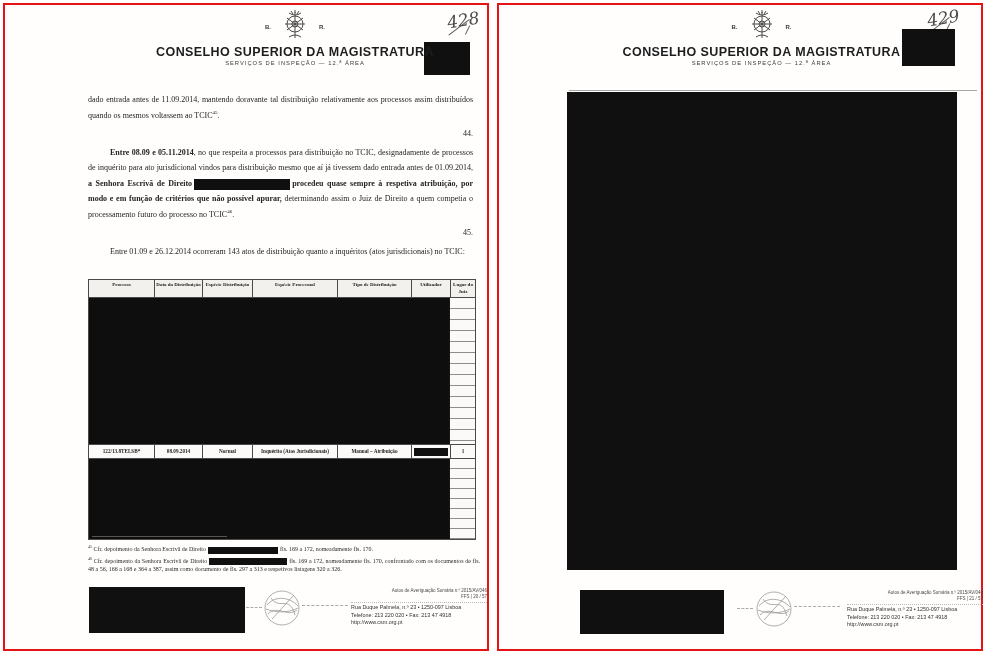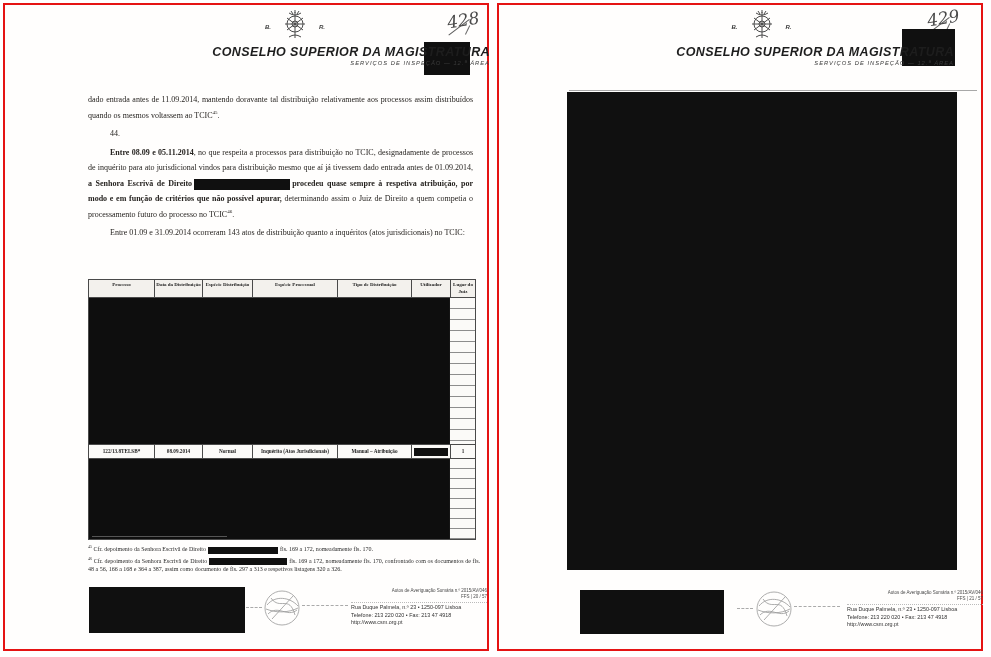--- a/index.html
+++ b/index.html
@@ -3,21 +3,21 @@
 <meta charset="utf-8">
 <style>
   html,body{margin:0;padding:0;background:#ffffff;width:991px;height:657px;overflow:hidden;}
   *{box-sizing:border-box;}
   .canvas{position:relative;width:991px;height:657px;background:#fff;font-family:"Liberation Serif",serif;color:#262320;}
   .page{position:absolute;top:3px;height:648px;width:486px;border:2px solid #e51313;background:#fffefd;}
   #page-left{left:3px;}
   #page-right{left:497px;}
 
   
-  .page-header{position:absolute;text-align:right;font-style:italic;}
+  .page-header{position:absolute;text-align:center;}
   #page-left .page-header{left:95px;top:6px;width:390px;}
   #page-right .page-header{left:70px;top:6px;width:385px;}
   .crest-row{display:flex;align-items:center;justify-content:center;gap:7px;height:32px;}
   .crest-letter{font-size:6px;font-weight:bold;color:#3a3a3a;font-family:"Liberation Sans",sans-serif;}
   .org-title{margin:2px 0 0;font-family:"Liberation Sans",sans-serif;font-weight:bold;font-size:12.5px;letter-spacing:.4px;color:#1d1d1d;}
   .org-subtitle{font-family:"Liberation Sans",sans-serif;font-size:5.8px;letter-spacing:1px;color:#3b3b3b;margin-top:1px;}
 
   
   .hw{position:absolute;font-family:"DejaVu Serif",serif;font-style:italic;font-size:17px;color:#4a4a4a;transform:rotate(-9deg);}
   #page-left .hw{left:442px;top:5px;}
@@ -25,21 +25,21 @@
   .hw .flourish{position:absolute;left:-2px;top:16px;width:26px;border-top:1.4px solid #5a5a5a;transform:rotate(-28deg);}
   .hw .flourish2{position:absolute;left:14px;top:20px;width:10px;border-top:1px solid #6a6a6a;transform:rotate(-55deg);}
 
   .redact{background:#101010;position:absolute;}
   #page-left .redact-header{left:419px;top:37px;width:46px;height:33px;}
   #page-right .redact-header{left:403px;top:24px;width:53px;height:37px;}
 
   
   .body-text{position:absolute;left:83px;top:87px;width:385px;font-size:8px;line-height:15.5px;text-align:justify;}
   .body-text p{margin:0 0 3px;}
-  .body-text .num{text-indent:22px;text-align:left;}
+  .body-text .num{text-indent:22px;text-align:right;}
   .body-text .indent{text-indent:22px;}
   .body-text sup{font-size:5px;line-height:0;}
   .redact-inline{display:inline-block;background:#101010;vertical-align:middle;}
   .body-redact{width:96px;height:11px;margin:0 2px -2px 2px;}
 
   
   .dist-table{position:absolute;left:83px;top:274px;width:388px;border:1px solid #4a4a4a;font-family:"Liberation Serif",serif;}
   .t-head,.t-row{display:grid;grid-template-columns:66px 48px 50px 85px 74px 39px 1fr;}
   .th{font-size:5px;font-weight:bold;text-align:center;border-right:1px solid #4a4a4a;border-bottom:1px solid #4a4a4a;padding:2px 1px;line-height:1.3;background:#f3f1ed;color:#222;}
   .th:last-child{border-right:none;}
@@ -117,21 +117,22 @@
         <span class="crest-letter">R.</span>
       </div>
       <h1 class="org-title">CONSELHO SUPERIOR DA MAGISTRATURA</h1>
       <div class="org-subtitle">SERVIÇOS DE INSPEÇÃO — 12.ª ÁREA</div>
     </header>
 
     <main class="body-text">
       <p><span>dado entrada antes de 11.09.2014, mantendo doravante tal distribuição relativamente aos processos assim distribuídos quando os mesmos voltassem ao TCIC</span><sup>45</sup><span>.</span></p>
       <p class="num">44.</p>
       <p class="indent"><b>Entre 08.09 e 05.11.2014</b><span>, no que respeita a processos para distribuição no TCIC, designadamente de processos de inquérito para ato jurisdicional vindos para distribuição mesmo que aí já tivessem dado entrada antes de 01.09.2014, </span><b>a Senhora Escrivã de Direito</b><span class="redact-inline body-redact"></span><b>procedeu quase sempre à respetiva atribuição, por modo e em função de critérios que não possível apurar,</b><span> determinando assim o Juiz de Direito a quem competia o processamento futuro do processo no TCIC</span><sup>46</sup><span>.</span></p>
-      <p class="indent">Entre 01.09 e 31.09.2014 ocorreram 143 atos de distribuição quanto a inquéritos (atos jurisdicionais) no TCIC:</p>
+      <p class="num">45.</p>
+      <p class="indent">Entre 01.09 e 26.12.2014 ocorreram 143 atos de distribuição quanto a inquéritos (atos jurisdicionais) no TCIC:</p>
     </main>
 
     <div class="dist-table">
       <div class="t-head">
         <div class="th">Processo</div>
         <div class="th">Data da Distribuição</div>
         <div class="th">Espécie Distribuição</div>
         <div class="th">Espécie Processual</div>
         <div class="th">Tipo de Distribuição</div>
         <div class="th">Utilizador</div>

